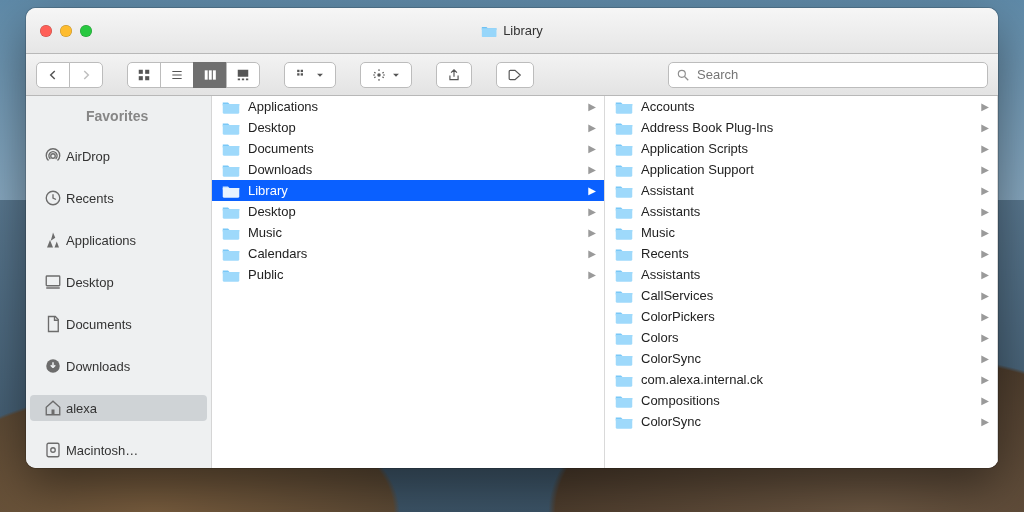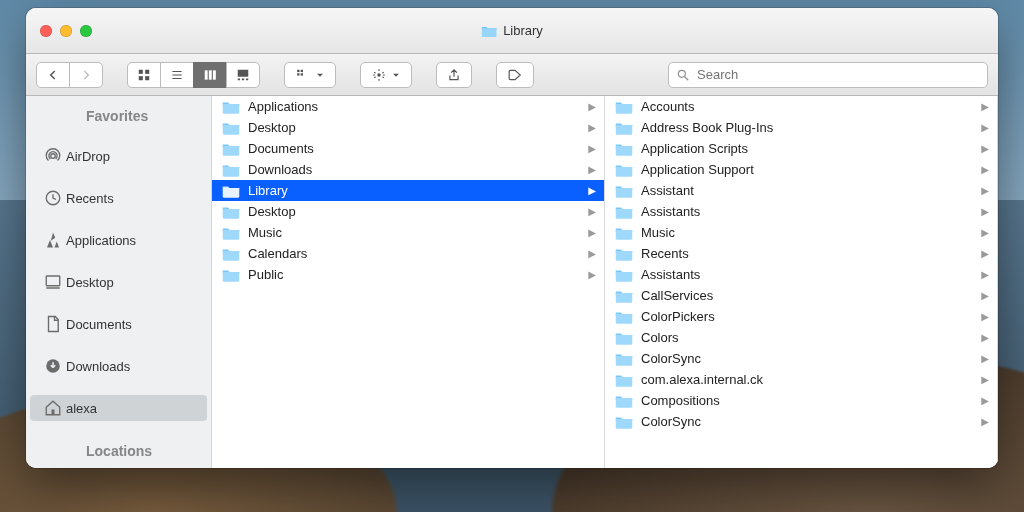--- a/index.html
+++ b/index.html
@@ -240,21 +240,20 @@
             </svg></span>
           <span>Downloads</span>
         </div>
         <div class="sb-item sel">
           <span class="ic"><svg viewBox="0 0 24 24">
               <path d="M3 11l9-8 9 8v10H3z" fill="none" stroke="currentColor" stroke-width="1.8"></path>
               <rect x="10" y="14" width="4" height="7" fill="currentColor"></rect>
             </svg></span>
           <span>alexa</span>
         </div>
-        <div class="sb-head">Locations</div>
         <div class="sb-item">
           <span class="ic"><svg viewBox="0 0 24 24">
               <rect x="4" y="3" width="16" height="18" rx="2" fill="none" stroke="currentColor" stroke-width="1.8"></rect>
               <circle cx="12" cy="12" r="3" fill="none" stroke="currentColor" stroke-width="1.8"></circle>
             </svg></span>
           <span>Macintosh…</span>
         </div>
       </div>
 
     <div class="columns" id="columns">

